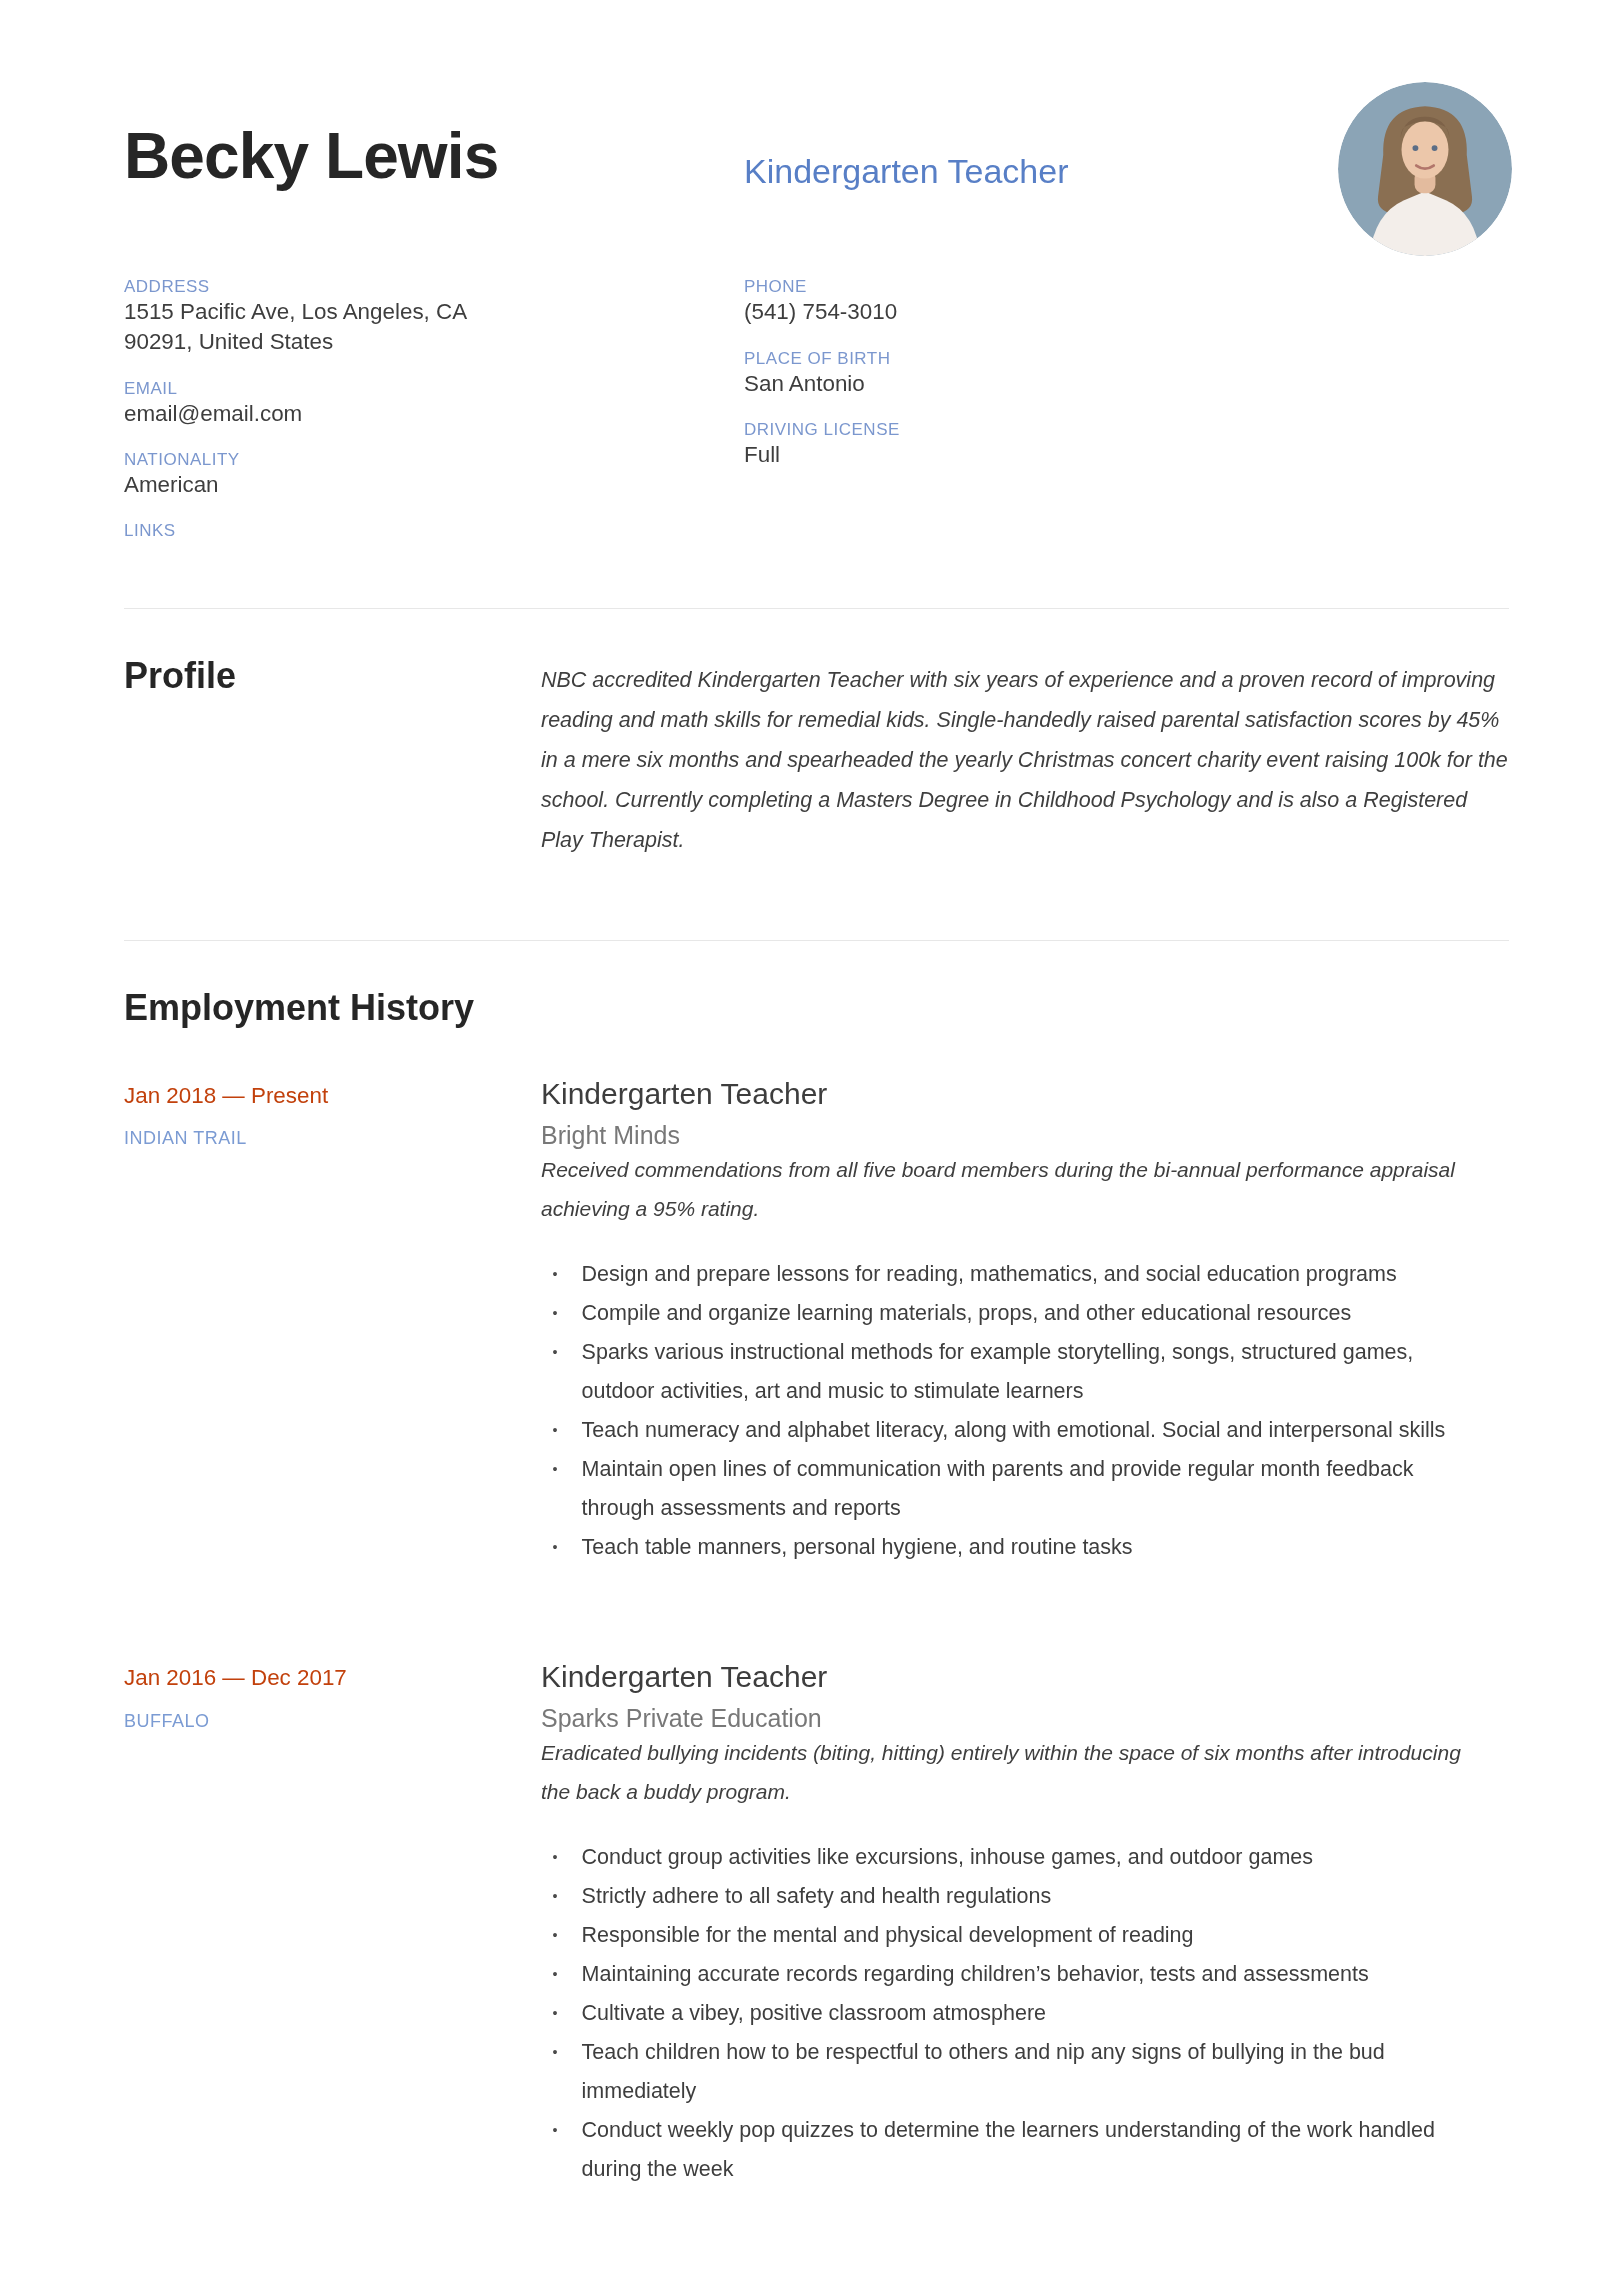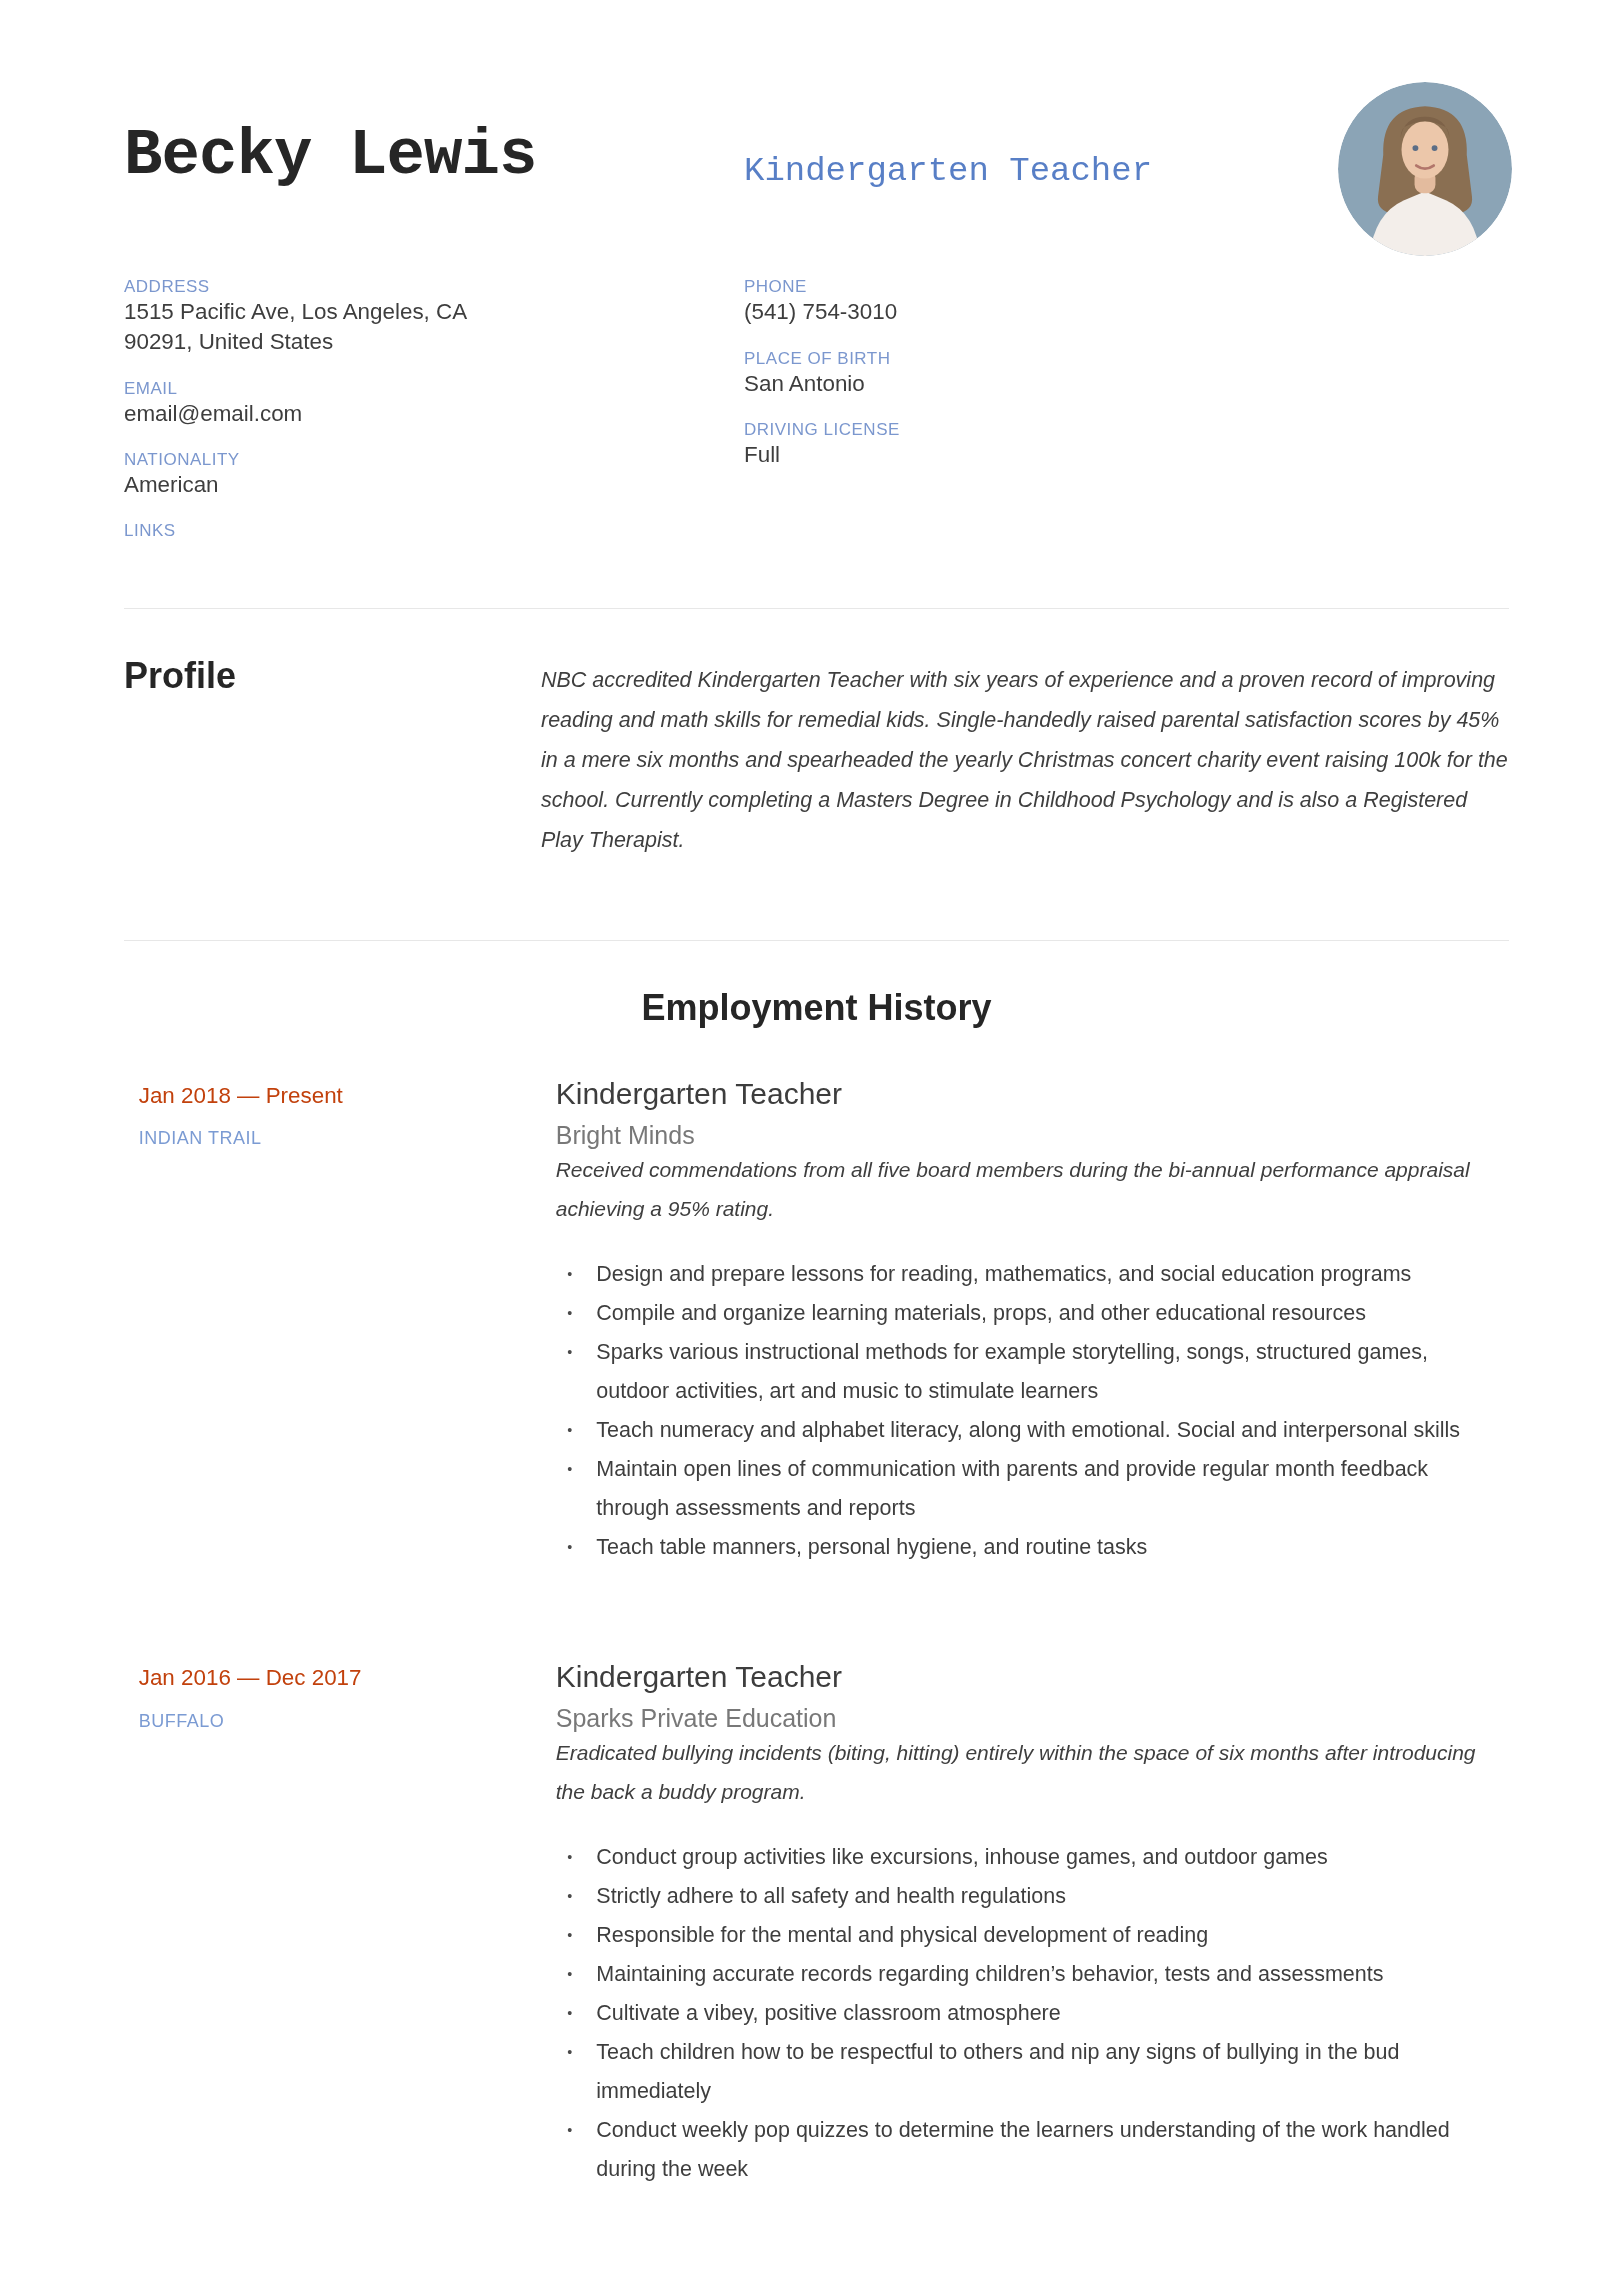--- a/index.html
+++ b/index.html
@@ -7,21 +7,21 @@
   body {
     width:1621px; height:2293px;
     font-family:"Liberation Sans", sans-serif;
     color:#3f3f3f;
     position:relative;
     overflow:hidden;
   }
   .page { padding:0 112px 107px 124px; }
 
   
-  .header { position:relative; height:271px;font-family:Liberation Mono, monospace; }
+  .header { position:relative; height:271px; }
   .name {
     position:absolute; left:0; top:124px;
     font-size:64px; font-weight:bold; color:#262626; letter-spacing:-0.9px;
     line-height:1;
   }
   .headline {
     position:absolute; left:620px; top:154px;
     font-size:34px; color:#587fc6; line-height:1;
   }
   .avatar {
@@ -48,21 +48,21 @@
   .divider { border:none; border-top:1.8px solid #e7e7e7; margin-top:52px; }
   .section { display:flex; padding-top:47px; }
   .section-left { flex:none; width:417px; }
   .section-right { flex:1; }
   .sec-heading { font-size:36px; font-weight:bold; color:#262626; line-height:1.1; }
   .profile-text {
     font-size:21.5px; line-height:40px; font-style:italic; color:#3f3f3f;
     padding-top:3.6px;
   }
   .section.profile { padding-bottom:57px; }
-  .section.employment { flex-direction:column; padding-bottom:9px;align-items:center; }
+  .section.employment { flex-direction:column; padding-bottom:9px; }
 
   
   .job { display:flex; margin-top:50px; }
   .job + .job { margin-top:93px; }
   .job-left { flex:none; width:417px; }
   .job-dates { font-size:22.4px; color:#c2410c; padding-top:5.4px; }
   .job-location { margin-top:19.7px; font-size:18px; letter-spacing:0.5px; color:#7b9bd3; }
   .job-right { flex:1; }
   .job-title { font-size:30px; color:#3d3d3d; line-height:1.1; }
   .job-company { font-size:25px; color:#787878; margin-top:10.7px; }

